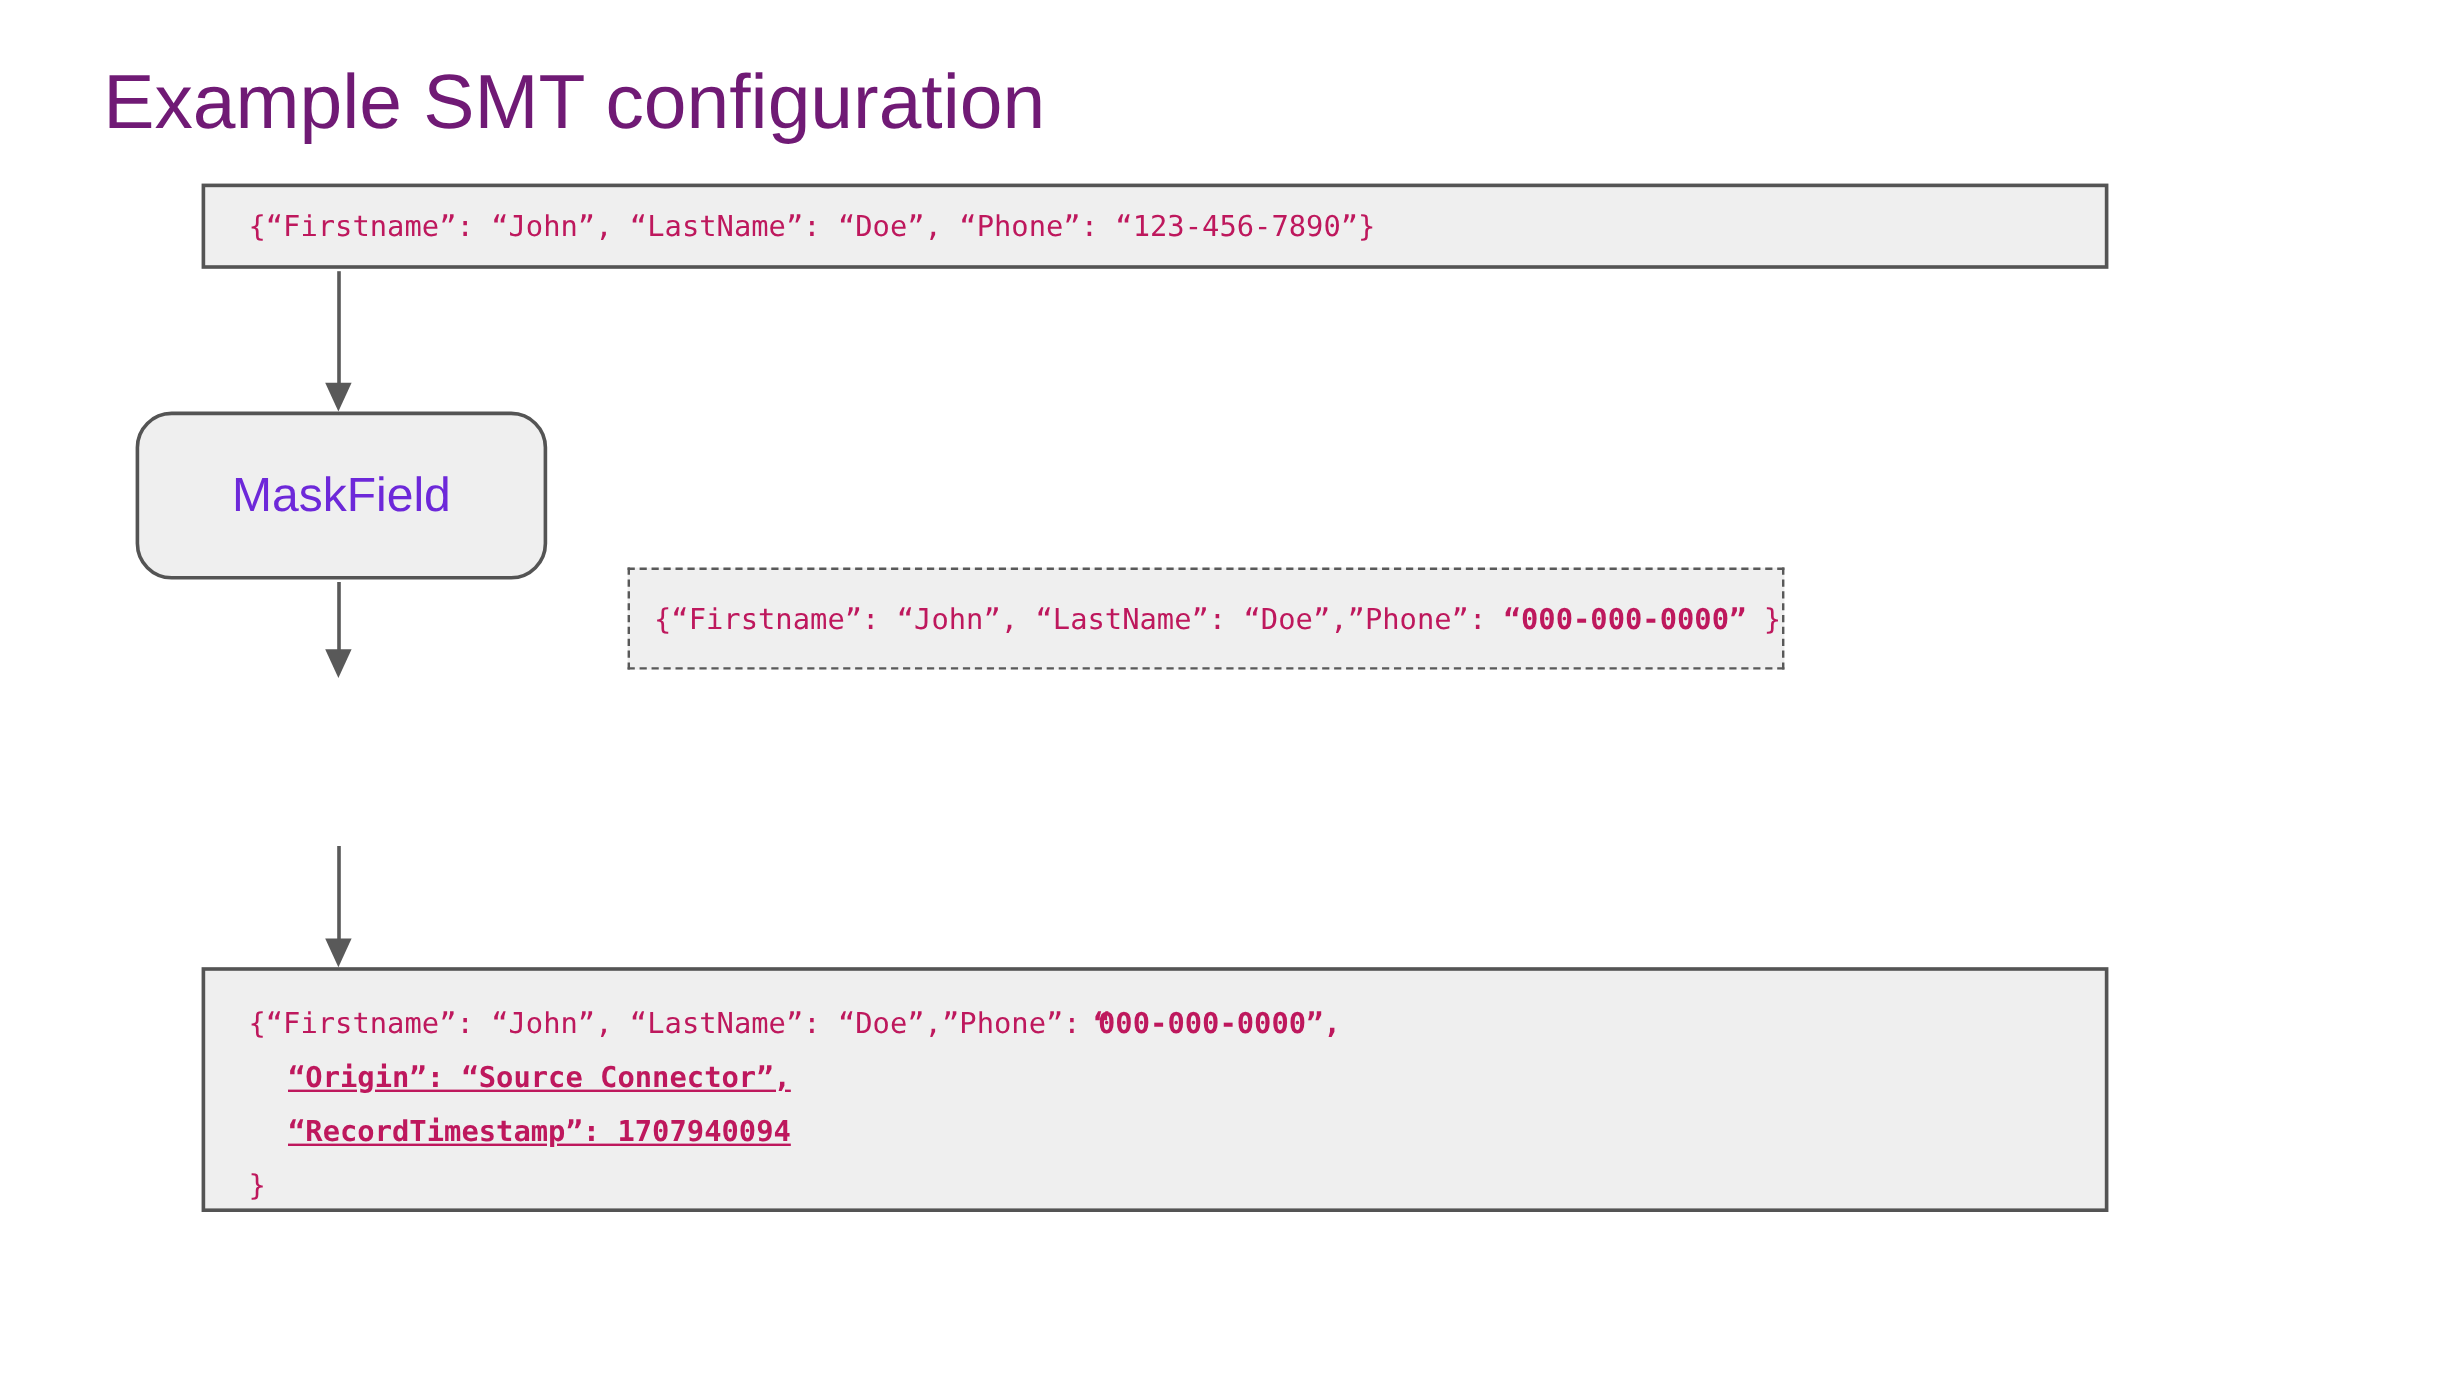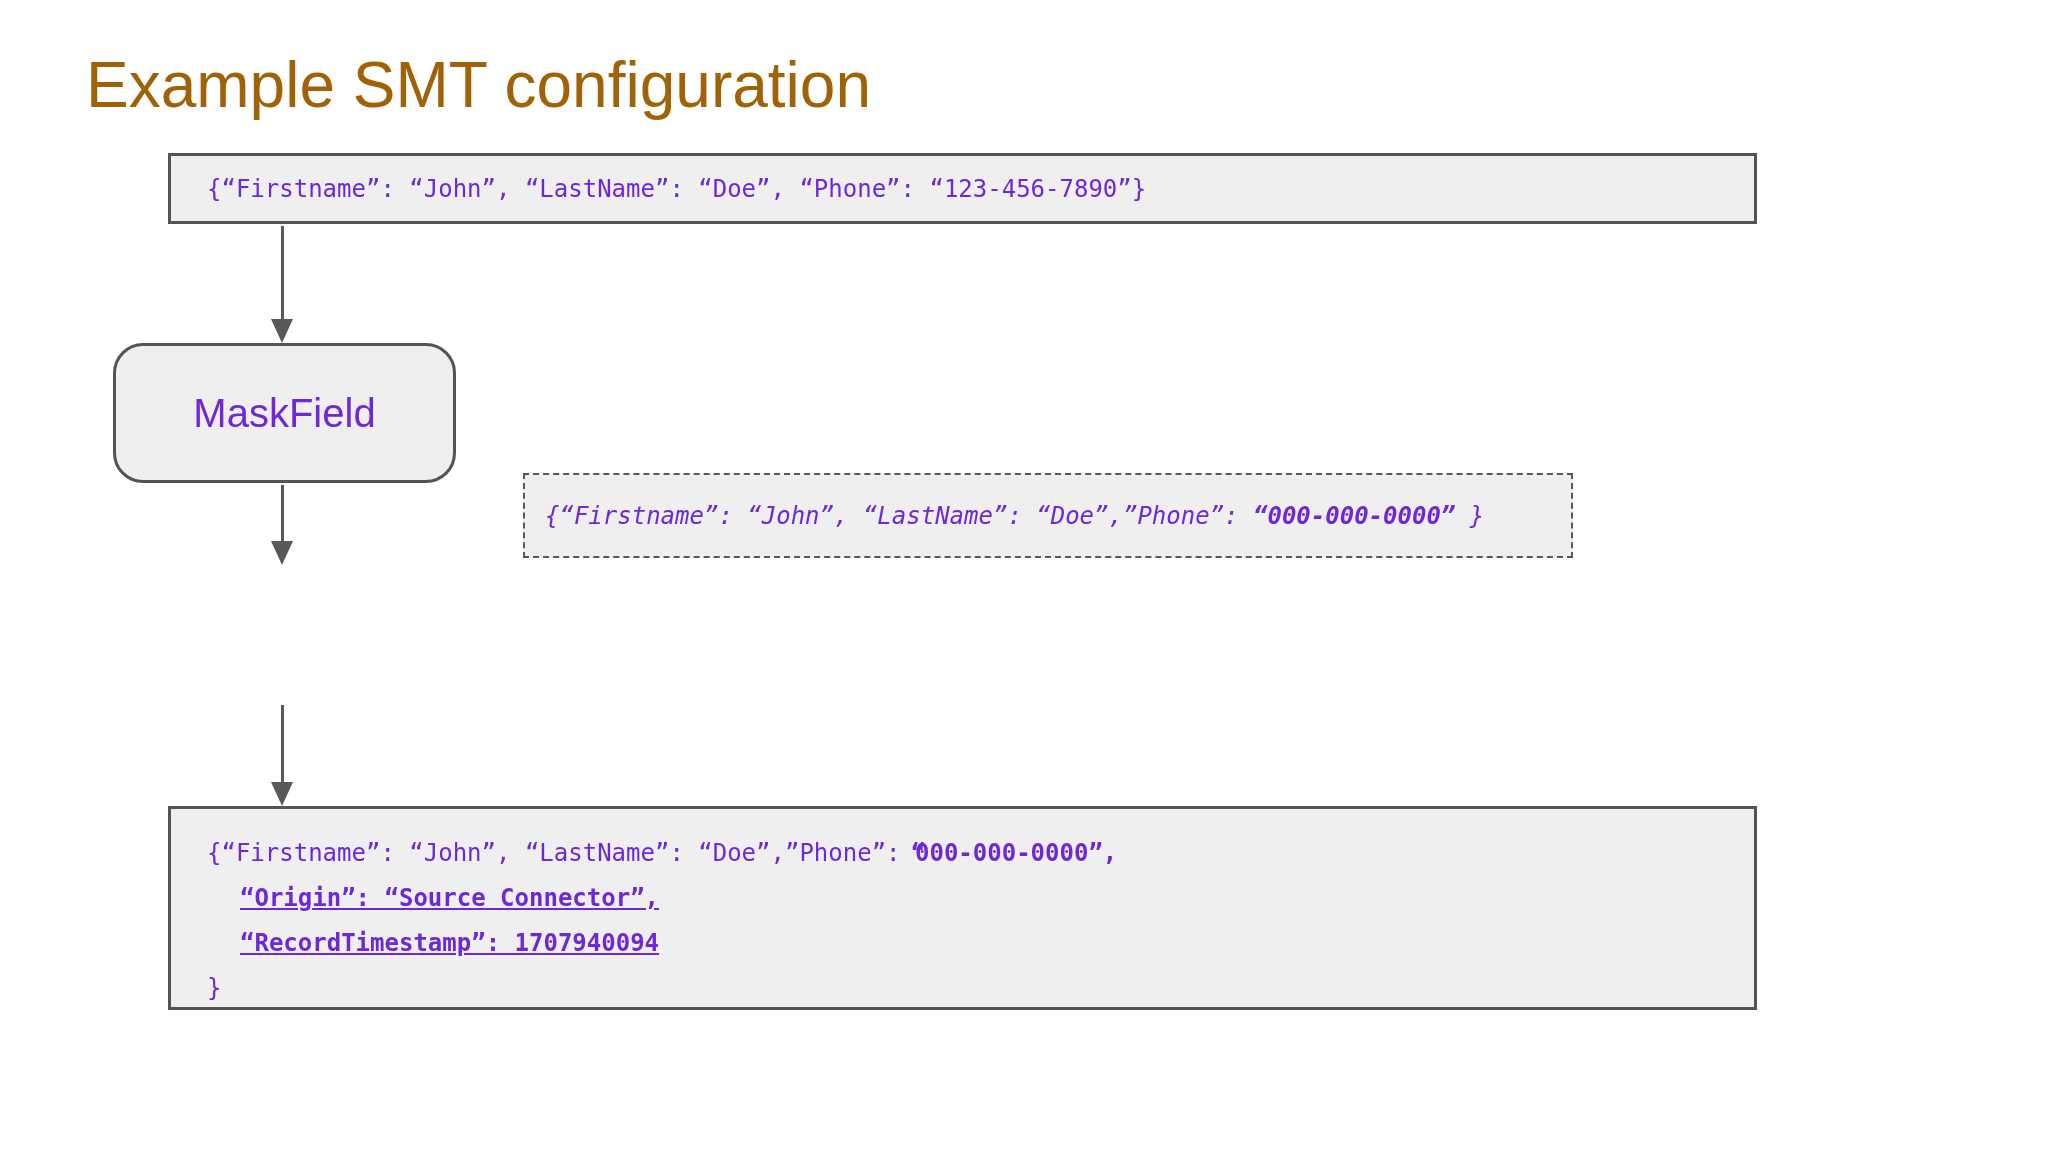--- a/index.html
+++ b/index.html
@@ -10,49 +10,48 @@
     background: #ffffff;
     overflow: hidden;
     font-family: "Liberation Sans", sans-serif;
   }
   .title {
     position: absolute;
     left: 86px;
     top: 48px;
     font-size: 64px;
     font-weight: 400;
-    color: #a16207;
+    color: #701a75;
     letter-spacing: 0px;
     white-space: nowrap;
   }
   .code {
     font-family: "DejaVu Sans Mono", "Liberation Mono", monospace;
     font-size: 24px;
-    color: #6d28d9;
+    color: #be185d;
     white-space: pre;
   }
   .record-box {
     position: absolute;
     background: #efefef;
     border: 3px solid #545454;
     box-sizing: border-box;
     display: flex;
     align-items: center;
   }
   .input-box {
     left: 168px; top: 153px;
     width: 1589px; height: 71px;
     padding-left: 36px;
   }
   .masked-box {
     left: 523px; top: 473px;
-    width: 1050px; height: 85px;
+    width: 964px; height: 85px;
     border: 2px dashed #595959;
     padding-left: 20px;
-    font-style: italic;
   }
   .output-box {
     left: 168px; top: 806px;
     width: 1589px; height: 204px;
     padding: 22px 16px 0 36px;
     display: block;
   }
   .output-box .code-line { line-height: 45px; }
   .indent { padding-left: 33px; text-decoration: underline; }
   .step-box {

